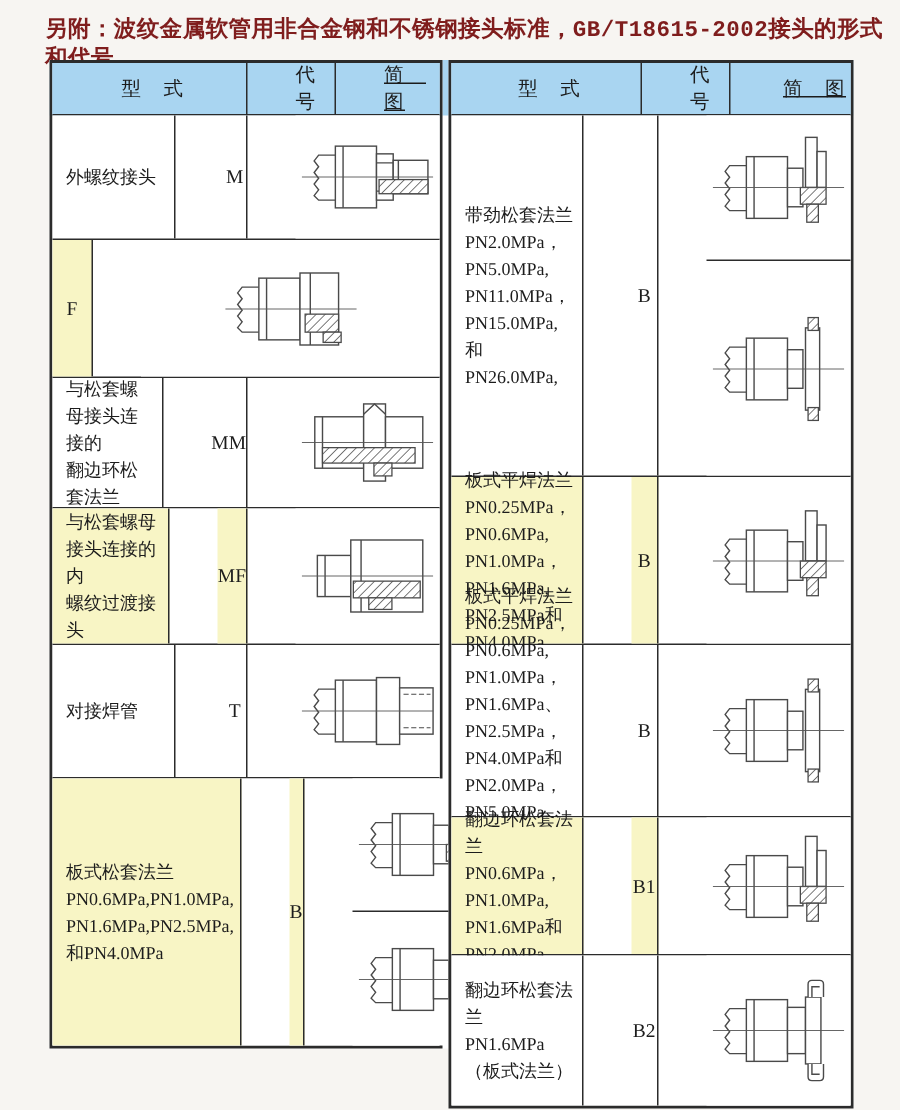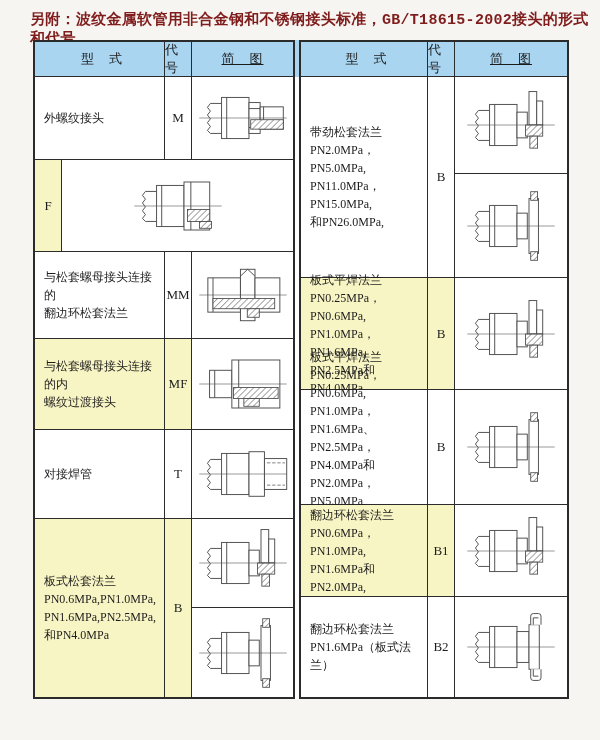--- a/index.html
+++ b/index.html
@@ -21,21 +21,21 @@
   .tables-wrap::before{
     content:"";position:absolute;left:0;top:0;width:100%;height:37px;
     background:#a9d5f1;
   }
   .tbl{
     position:absolute;top:0;background:#fff;border:2px solid #2b2b2b;
     display:flex;flex-direction:column;box-sizing:border-box;
   }
   .tbl.left{left:0;width:262px;}
   .tbl.right{left:266px;width:270px;}
-  .row{display:flex;border-bottom:1px solid #2b2b2b;box-sizing:border-box;flex:none;background:#fff;}
+  .row{display:flex;border-bottom:1px solid #2b2b2b;box-sizing:border-box;flex:none;background:#fff;gap:32px;}
   .row:last-child{border-bottom:none;}
   .row.head{height:35px;background:#a9d5f1;}
   .cell{border-right:1px solid #2b2b2b;box-sizing:border-box;display:flex;}
   .cell:last-child{border-right:none;text-decoration:underline;}
   .type{width:130px;align-items:center;padding:4px 4px 4px 9px;
         font-size:12px;line-height:1.5;}
   .tbl.right .type{width:127px;}
   .tx{white-space:pre-line;}
   .code{width:27px;align-items:center;justify-content:center;font-size:13px;}
   .diag{flex:1;align-items:center;justify-content:center;background:#fff;}
@@ -255,21 +255,21 @@
     </div>
   </div>
 
   <div class="tbl right">
     <div class="row head">
       <div class="cell type">型　式</div>
       <div class="cell code">代号</div>
       <div class="cell diag">简　图</div>
     </div>
 
-    <div class="row" style="height:201px">
+    <div class="row" style="height:241px">
       <div class="cell type">
           <span class="tx">带劲松套法兰
 PN2.0MPa，PN5.0MPa,
 PN11.0MPa，PN15.0MPa,
 和PN26.0MPa,</span>
         </div>
       <div class="cell code">B</div>
       <div class="cell diag split">
         <div class="sub" style="height:97px">
           <svg class="fit" viewBox="0 0 110 84">

